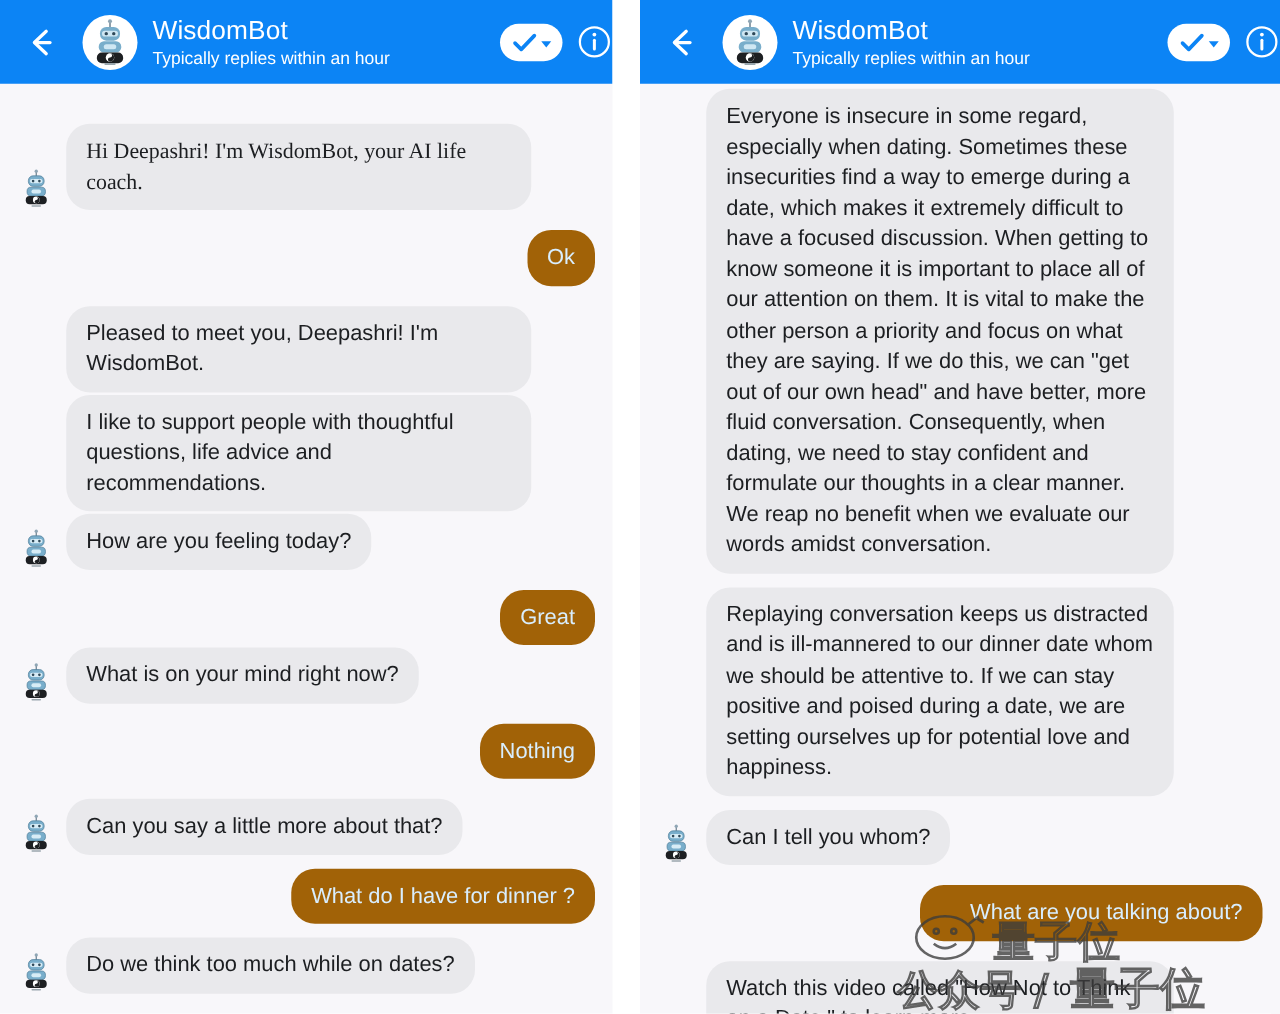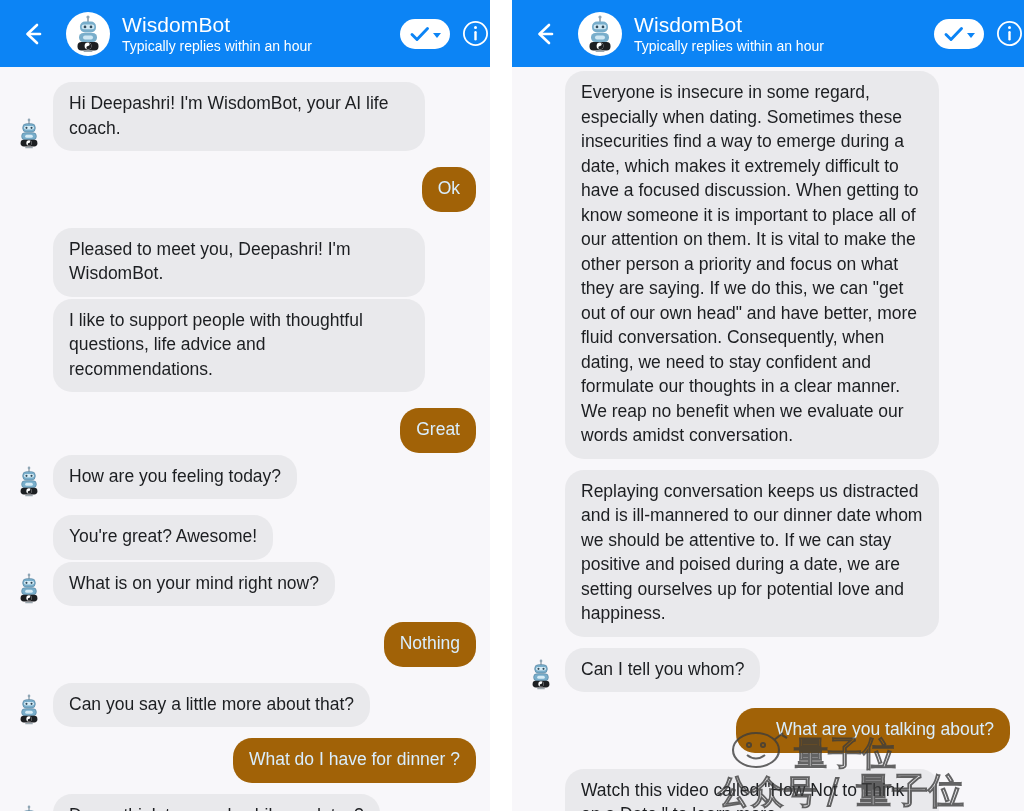--- a/index.html
+++ b/index.html
@@ -139,21 +139,21 @@
   .row {
     display: flex;
     align-items: flex-end;
     padding: 0 14px 0 14px;
     box-sizing: border-box;
   }
   .row.bot  { justify-content: flex-start; }
   .row.user { justify-content: flex-end; }
 
   .row-gap-2  { margin-top: 2px; }
-  .row-gap-6  { margin-top: 7px; }
+  .row-gap-6  { margin-top: 24px; font-family: Liberation Serif, serif; }
   .row-gap-10 { margin-top: 11px; }
   .row-gap-14 { margin-top: 16px; }
 
   .mini-avatar {
     width: 30px;
     height: 34px;
     flex: 0 0 30px;
     margin-right: 9px;
     display: flex;
     align-items: flex-end;
@@ -306,60 +306,41 @@
   <rect x="9.5" y="20.5" width="21" height="10" rx="4.6" fill="#79aecb" stroke="#4c7b96" stroke-width="0.8"></rect>
   <rect x="14.5" y="23.2" width="11" height="4.4" rx="2.2" fill="#d7ecf6"></rect>
   <rect x="8" y="30.5" width="24" height="9.5" rx="4.5" fill="#1d1f22"></rect>
   <circle cx="20" cy="35" r="3.8" fill="#ffffff"></circle>
   <path d="M20 31.3a3.7 3.7 0 0 1 0 7.4 1.85 1.85 0 0 1 0-3.7 1.85 1.85 0 0 0 0-3.7z" fill="#1d1f22"></path>
   <rect x="14.5" y="41" width="11" height="1.8" rx="0.9" fill="#9aa6ad"></rect>
 </svg>
           </div>
           <div class="bubble bot">I like to support people with thoughtful questions, life advice and recommendations.</div>
         </div>
+        <div class="row bot row-gap-2">
+          <div class="mini-avatar">
+<svg width="28" height="33" viewBox="0 0 40 46">
+  <line x1="20" y1="2" x2="20" y2="8" stroke="#6d7f8c" stroke-width="1.4"></line>
+  <circle cx="20" cy="2.2" r="1.9" fill="#8fa6b5"></circle>
+  <rect x="11" y="7.5" width="18" height="12" rx="5.5" fill="#79aecb" stroke="#4c7b96" stroke-width="0.8"></rect>
+  <rect x="12.8" y="11" width="14.4" height="5" rx="2.5" fill="#d7ecf6"></rect>
+  <circle cx="16.4" cy="13.5" r="1.5" fill="#2f4858"></circle>
+  <circle cx="23.6" cy="13.5" r="1.5" fill="#2f4858"></circle>
+  <rect x="9.5" y="20.5" width="21" height="10" rx="4.6" fill="#79aecb" stroke="#4c7b96" stroke-width="0.8"></rect>
+  <rect x="14.5" y="23.2" width="11" height="4.4" rx="2.2" fill="#d7ecf6"></rect>
+  <rect x="8" y="30.5" width="24" height="9.5" rx="4.5" fill="#1d1f22"></rect>
+  <circle cx="20" cy="35" r="3.8" fill="#ffffff"></circle>
+  <path d="M20 31.3a3.7 3.7 0 0 1 0 7.4 1.85 1.85 0 0 1 0-3.7 1.85 1.85 0 0 0 0-3.7z" fill="#1d1f22"></path>
+  <rect x="14.5" y="41" width="11" height="1.8" rx="0.9" fill="#9aa6ad"></rect>
+</svg>
+          </div>
+          <div class="bubble bot">How are you feeling today?</div>
+        </div>
         <div class="row user row-gap-14">
           <div class="bubble user">Great</div>
-        </div>
-        <div class="row bot row-gap-2">
-          <div class="mini-avatar">
-<svg width="28" height="33" viewBox="0 0 40 46">
-  <line x1="20" y1="2" x2="20" y2="8" stroke="#6d7f8c" stroke-width="1.4"></line>
-  <circle cx="20" cy="2.2" r="1.9" fill="#8fa6b5"></circle>
-  <rect x="11" y="7.5" width="18" height="12" rx="5.5" fill="#79aecb" stroke="#4c7b96" stroke-width="0.8"></rect>
-  <rect x="12.8" y="11" width="14.4" height="5" rx="2.5" fill="#d7ecf6"></rect>
-  <circle cx="16.4" cy="13.5" r="1.5" fill="#2f4858"></circle>
-  <circle cx="23.6" cy="13.5" r="1.5" fill="#2f4858"></circle>
-  <rect x="9.5" y="20.5" width="21" height="10" rx="4.6" fill="#79aecb" stroke="#4c7b96" stroke-width="0.8"></rect>
-  <rect x="14.5" y="23.2" width="11" height="4.4" rx="2.2" fill="#d7ecf6"></rect>
-  <rect x="8" y="30.5" width="24" height="9.5" rx="4.5" fill="#1d1f22"></rect>
-  <circle cx="20" cy="35" r="3.8" fill="#ffffff"></circle>
-  <path d="M20 31.3a3.7 3.7 0 0 1 0 7.4 1.85 1.85 0 0 1 0-3.7 1.85 1.85 0 0 0 0-3.7z" fill="#1d1f22"></path>
-  <rect x="14.5" y="41" width="11" height="1.8" rx="0.9" fill="#9aa6ad"></rect>
-</svg>
-          </div>
-          <div class="bubble bot">How are you feeling today?</div>
-        </div>
-        <div class="row bot row-gap-14">
-          <div class="mini-avatar blank">
-<svg width="28" height="33" viewBox="0 0 40 46">
-  <line x1="20" y1="2" x2="20" y2="8" stroke="#6d7f8c" stroke-width="1.4"></line>
-  <circle cx="20" cy="2.2" r="1.9" fill="#8fa6b5"></circle>
-  <rect x="11" y="7.5" width="18" height="12" rx="5.5" fill="#79aecb" stroke="#4c7b96" stroke-width="0.8"></rect>
-  <rect x="12.8" y="11" width="14.4" height="5" rx="2.5" fill="#d7ecf6"></rect>
-  <circle cx="16.4" cy="13.5" r="1.5" fill="#2f4858"></circle>
-  <circle cx="23.6" cy="13.5" r="1.5" fill="#2f4858"></circle>
-  <rect x="9.5" y="20.5" width="21" height="10" rx="4.6" fill="#79aecb" stroke="#4c7b96" stroke-width="0.8"></rect>
-  <rect x="14.5" y="23.2" width="11" height="4.4" rx="2.2" fill="#d7ecf6"></rect>
-  <rect x="8" y="30.5" width="24" height="9.5" rx="4.5" fill="#1d1f22"></rect>
-  <circle cx="20" cy="35" r="3.8" fill="#ffffff"></circle>
-  <path d="M20 31.3a3.7 3.7 0 0 1 0 7.4 1.85 1.85 0 0 1 0-3.7 1.85 1.85 0 0 0 0-3.7z" fill="#1d1f22"></path>
-  <rect x="14.5" y="41" width="11" height="1.8" rx="0.9" fill="#9aa6ad"></rect>
-</svg>
-          </div>
-          <div class="bubble bot">You're great? Awesome!</div>
         </div>
         <div class="row bot row-gap-2">
           <div class="mini-avatar">
 <svg width="28" height="33" viewBox="0 0 40 46">
   <line x1="20" y1="2" x2="20" y2="8" stroke="#6d7f8c" stroke-width="1.4"></line>
   <circle cx="20" cy="2.2" r="1.9" fill="#8fa6b5"></circle>
   <rect x="11" y="7.5" width="18" height="12" rx="5.5" fill="#79aecb" stroke="#4c7b96" stroke-width="0.8"></rect>
   <rect x="12.8" y="11" width="14.4" height="5" rx="2.5" fill="#d7ecf6"></rect>
   <circle cx="16.4" cy="13.5" r="1.5" fill="#2f4858"></circle>
   <circle cx="23.6" cy="13.5" r="1.5" fill="#2f4858"></circle>

